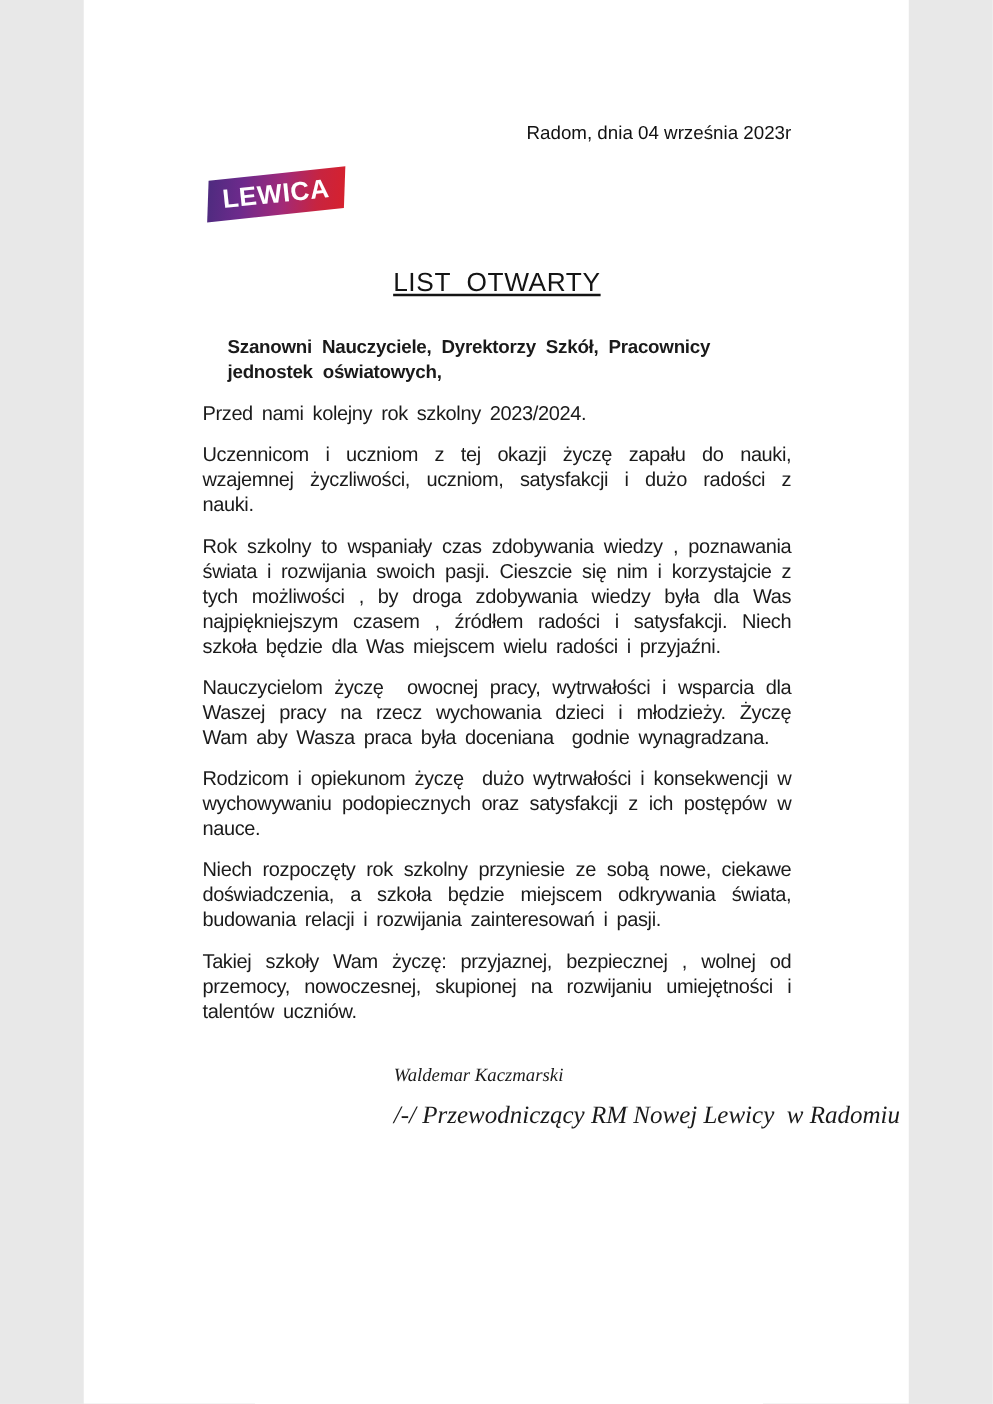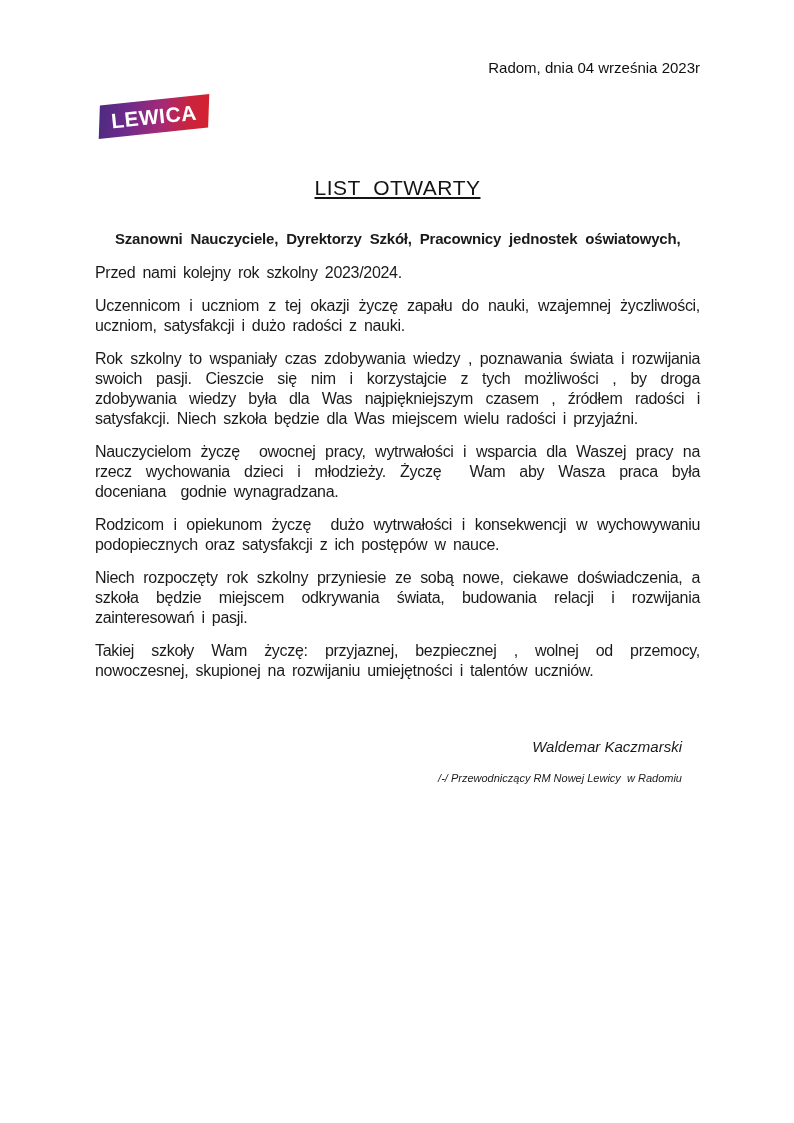--- a/index.html
+++ b/index.html
@@ -1,26 +1,26 @@
 <!DOCTYPE html>
 <html lang="pl"><head>
 <meta charset="utf-8">
 <style>
   * { margin: 0; padding: 0; box-sizing: border-box; }
   html, body { background: #e8e8e8; }
   body { font-family: "Liberation Sans", "DejaVu Sans", sans-serif; }
 
   .page {
     position: relative;
-    width: 794px;
+    width: 660px;
     height: 1123px;
     margin: 0 auto;
     background: #ffffff;
     color: #1a1a1a;
-    padding: 58px 94px 0 95px;
+    padding: 97px 94px 0 95px;
     overflow: hidden;
   }
 
   .date-line {
     text-align: right;
     font-size: 15px;
     line-height: 20px;
     white-space: pre;
     color: #111;
   }
@@ -80,35 +80,36 @@
     font-size: 16px;
     line-height: 20px;
     letter-spacing: -0.3px;
     word-spacing: 3px;
     text-align: justify;
     margin-bottom: 13px;
     white-space: pre-wrap;
   }
 
   .signature {
-    margin-top: 56px;
+    margin-top: 31px;
     margin-left: auto;
     margin-right: 18px;
     width: 300px;
-    text-align: right;
+    text-align: left;
     font-style: italic;
+    font-family: Liberation Serif, serif;
   }
   .signature .sig-name {
     font-size: 15px;
     line-height: 20px;
     white-space: pre;
   }
   .signature .sig-role {
     margin-top: 11px;
-    font-size: 11px;
+    font-size: 20px;
     line-height: 20px;
     white-space: pre;
   }
 </style>
 </head>
 <body>
 
 <div class="page">
 
   <div class="date-line">Radom, dnia 04 września 2023r</div>

